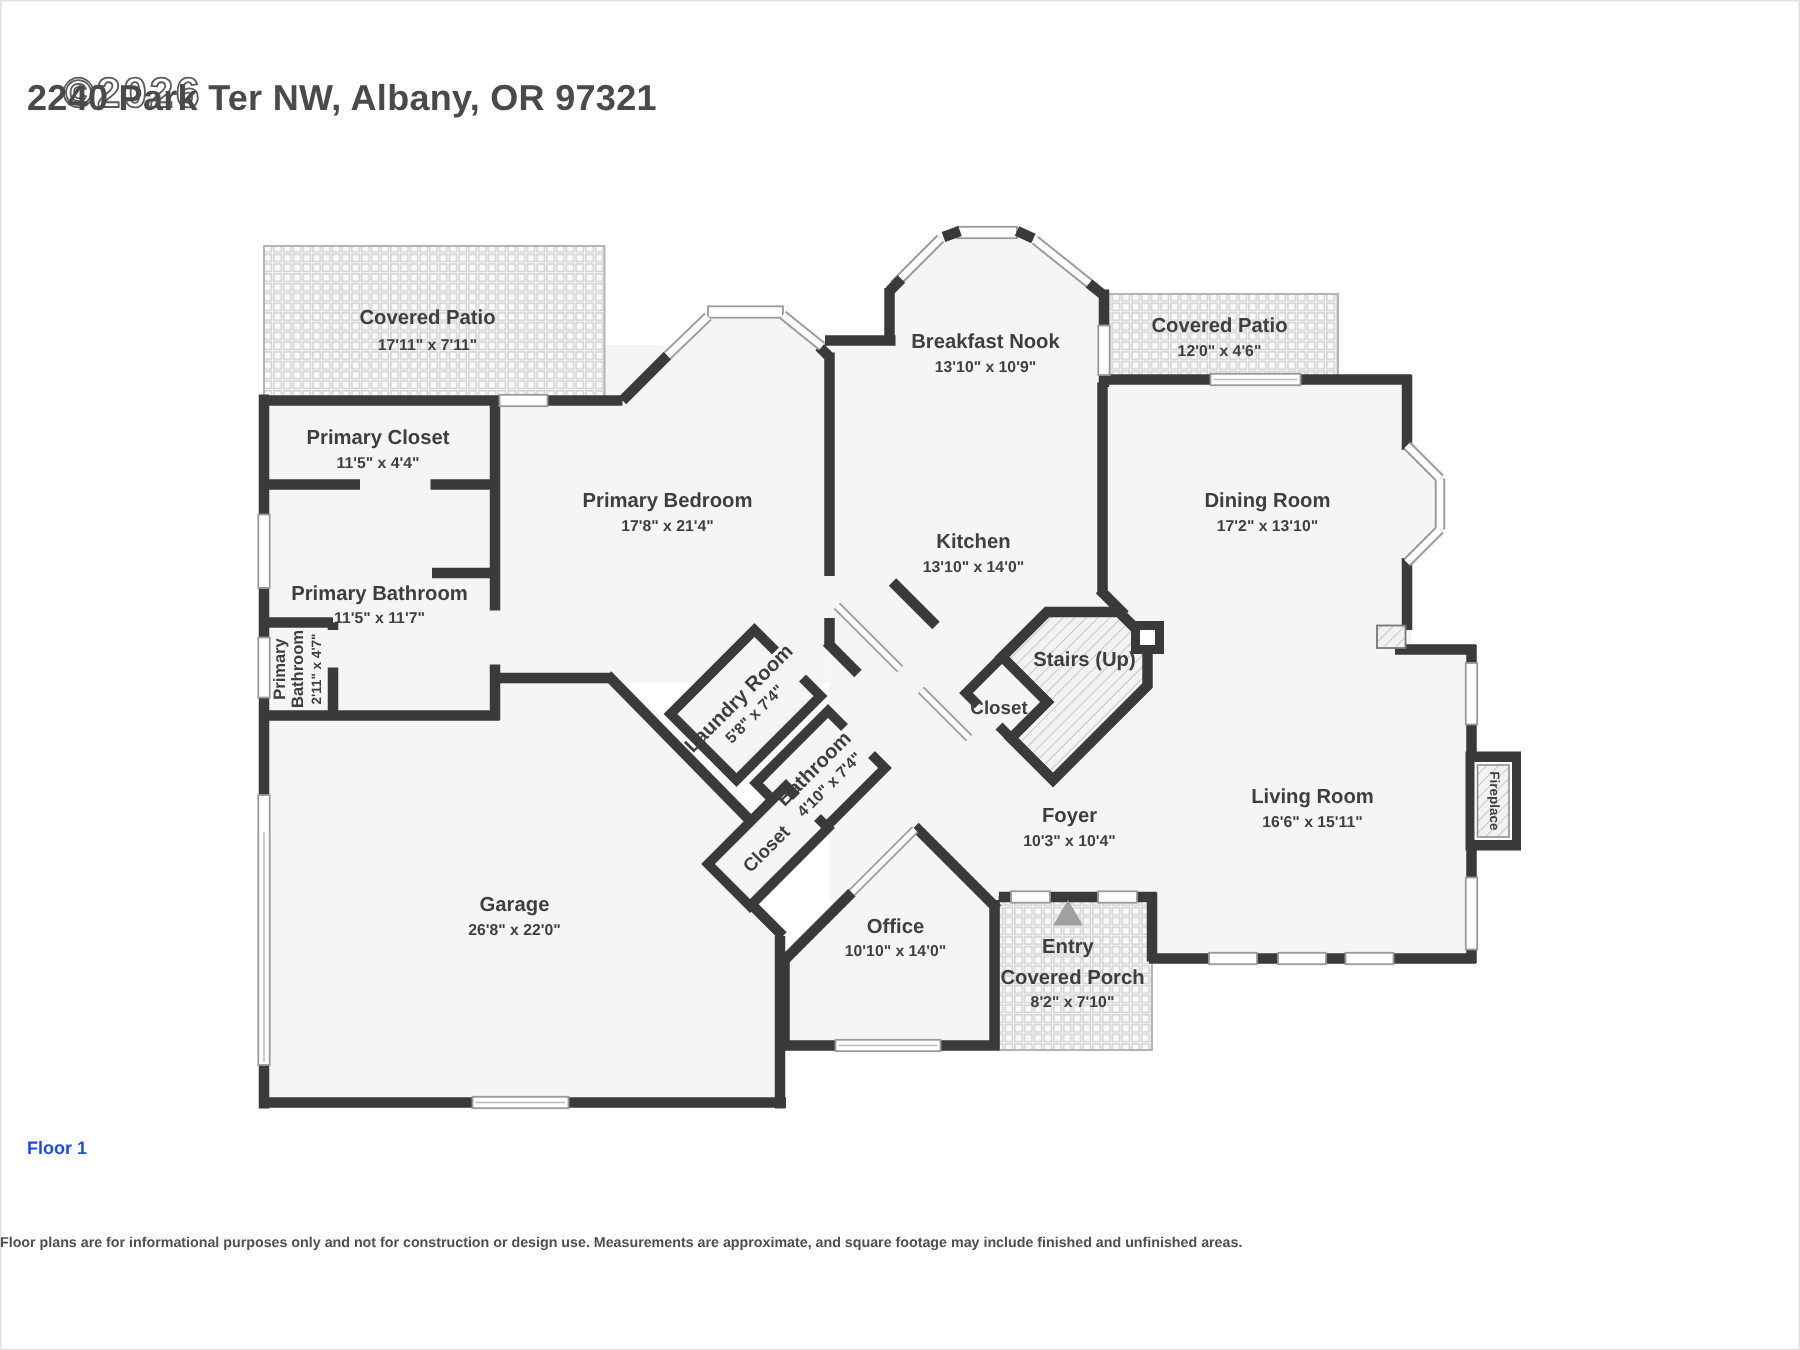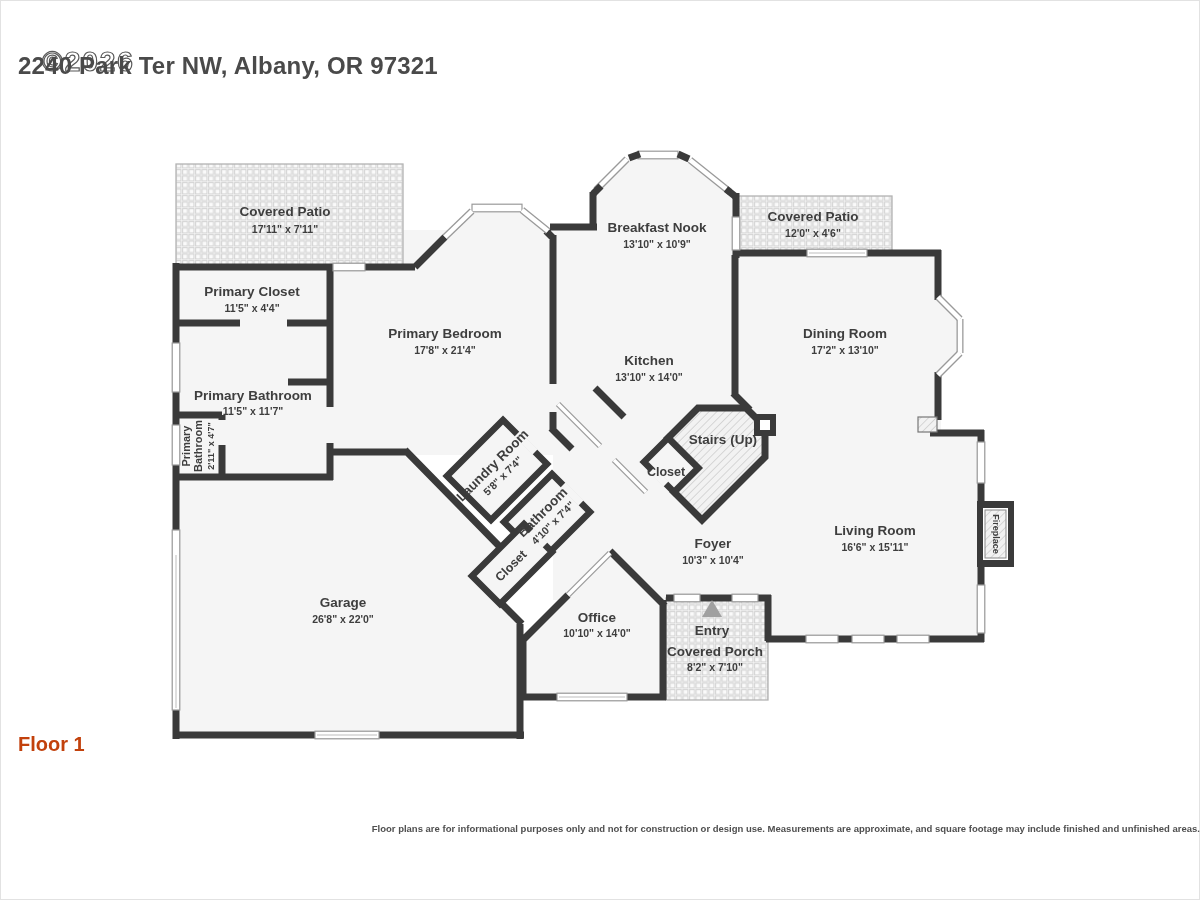--- a/index.html
+++ b/index.html
@@ -4,22 +4,22 @@
 <style>
   html,body{margin:0;padding:0;background:#ffffff;}
   .page{position:relative;width:1200px;height:900px;background:#fff;
         outline:1px solid #e2e2e2;outline-offset:-1px;overflow:hidden;
         font-family:"Liberation Sans",sans-serif;}
   .addr{position:absolute;left:18px;top:52px;font-size:24px;font-weight:700;
         color:#4a4a4a;letter-spacing:.2px;}
   .wm{position:absolute;left:12px;top:46px;font-size:28px;font-weight:700;
       color:rgba(255,255,255,.55);-webkit-text-stroke:1.2px #5a5a5a;
       letter-spacing:2px;pointer-events:none;margin-left:30px;}
-  .floorlbl{position:absolute;left:18px;top:733px;font-size:20px;font-weight:700;color:#c2410c;}
-  .disc{position:absolute;left:0;top:823px;width:1200px;text-align:right;
+  .floorlbl{position:absolute;left:18px;top:758px;font-size:12px;font-weight:700;color:#1d4ed8;}
+  .disc{position:absolute;left:0;top:823px;width:1200px;text-align:left;
         font-size:9.5px;font-weight:600;color:#4f4f4f;}
   .plan{position:absolute;left:0;top:0;}
   text{fill:#3e3e3e;}
   .rn{font-size:13.5px;font-weight:700;}
   .rd{font-size:10.5px;font-weight:600;}
   .rns{font-size:12.5px;font-weight:700;}
   .rnv{font-size:11px;font-weight:700;}
   .rdv{font-size:9px;font-weight:600;}
 </style>
 </head>

